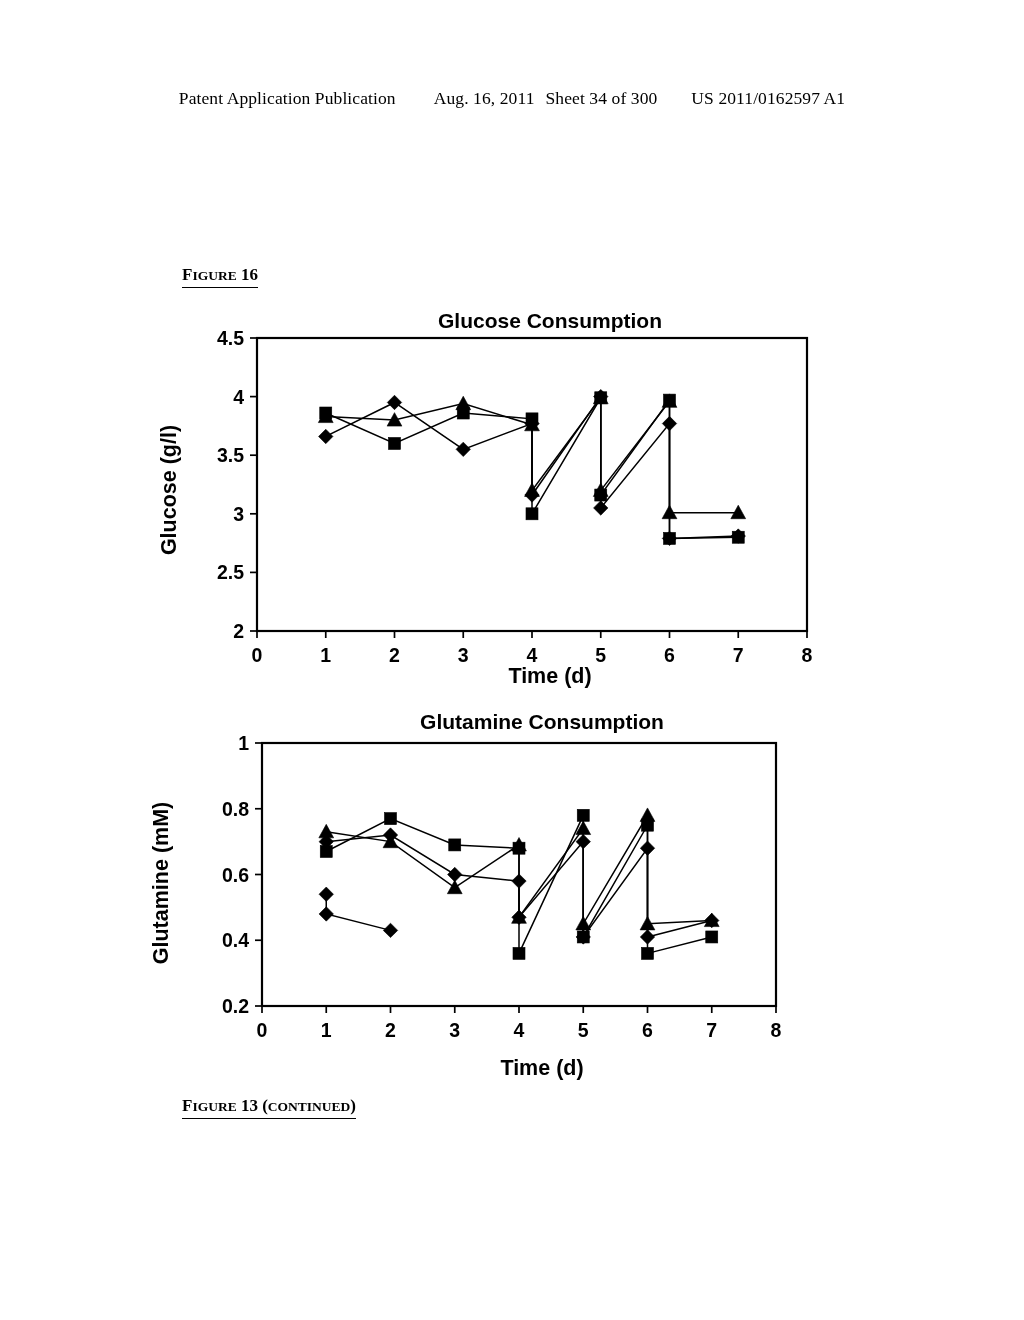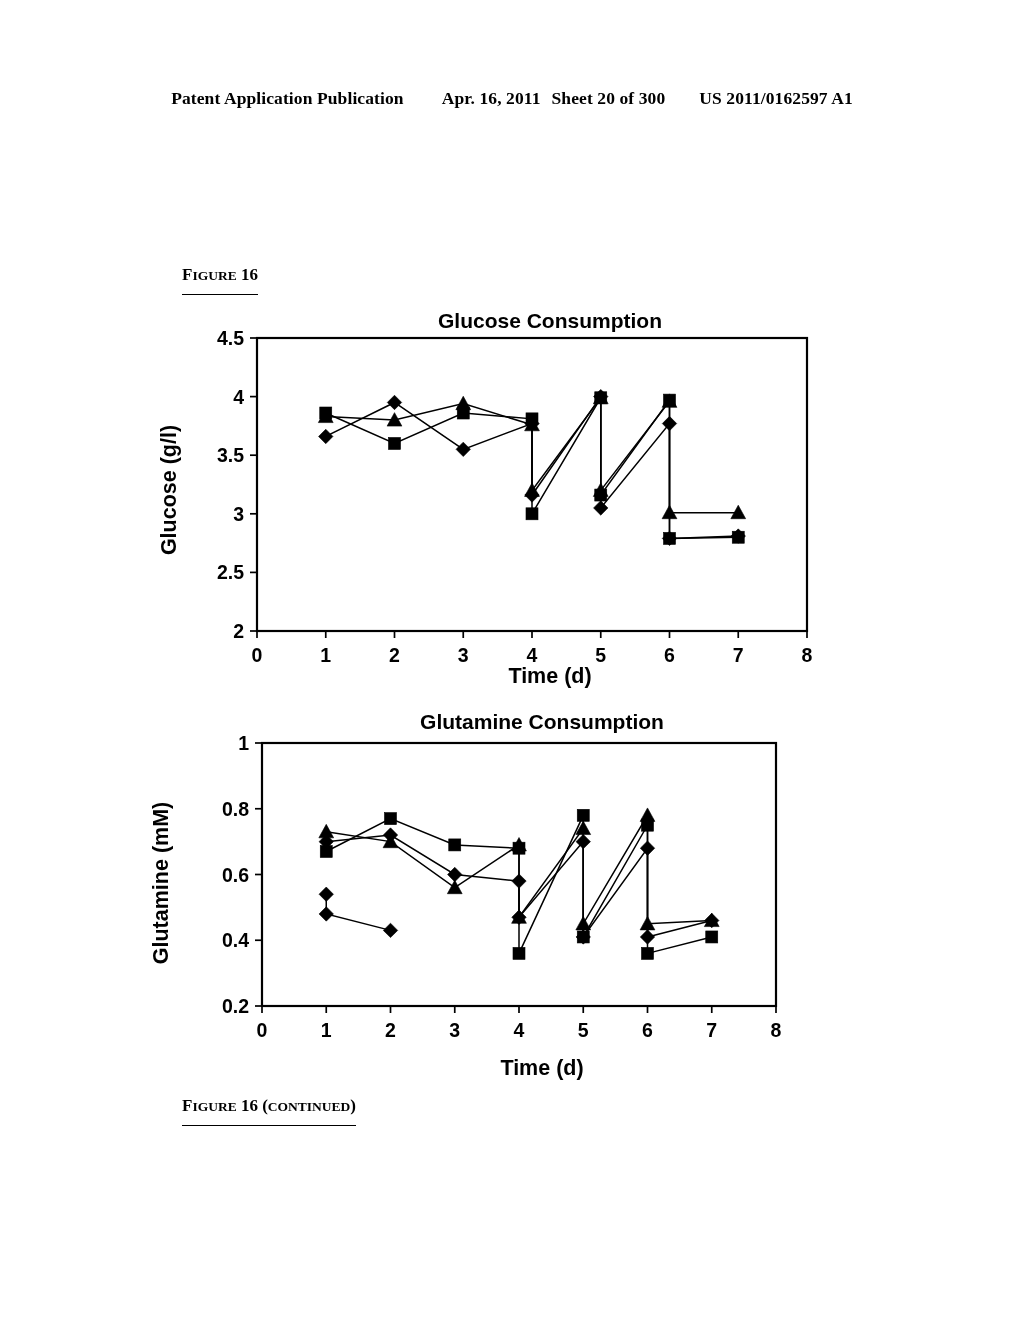--- a/index.html
+++ b/index.html
@@ -20,37 +20,37 @@
   
   .page-header {
     position: absolute;
     top: 88px;
     left: 0;
     width: 1024px;
     display: flex;
     justify-content: center;
     align-items: flex-start;
     font-family: "Liberation Serif", serif;
-    font-weight: bold;
+    font-weight: normal;
     font-size: 17.5px;
     letter-spacing: 0.1px;
     white-space: nowrap;
   }
   .page-header .seg-pub { margin-right: 38px; }
   .page-header .seg-date { margin-right: 11px; }
   .page-header .seg-sheet { margin-right: 34px; }
 
   
   .fig-caption {
     position: absolute;
     font-family: "Liberation Serif", serif;
     font-weight: bold;
     white-space: nowrap;
     border-bottom: 1.6px solid #000;
-    padding-bottom: 9px;
+    padding-bottom: 2px;
     line-height: 1.1;
   }
   .fig-caption .big { font-size: 17px; }
   .fig-caption .small { font-size: 13.5px; }
   #fig-caption-top { left: 182px; top: 266px; }
   #fig-caption-bottom { left: 182px; top: 1097px; }
 
   
   .chart-block { position: absolute; text-align: center; }
   #chart-glucose { left: 150px; top: 300px; }
@@ -82,22 +82,22 @@
   }
   .tick-mark { stroke: #000; stroke-width: 1.7; }
   .series-line { fill: none; stroke: #000; stroke-width: 1.5; }
   .marker { fill: #000; stroke: #000; stroke-width: 0.6; }
 </style>
 </head>
 <body>
 
 <div class="page-header">
   <span class="seg-pub">Patent Application Publication</span>
-  <span class="seg-date">Apr. 16, 2011</span>
-  <span class="seg-sheet">Sheet 20 of 300</span>
+  <span class="seg-date">Aug. 16, 2011</span>
+  <span class="seg-sheet">Sheet 34 of 300</span>
   <span class="seg-num">US 2011/0162597 A1</span>
 </div>
 
 <div class="fig-caption" id="fig-caption-top">
   <span class="big">F</span><span class="small">IGURE</span><span class="big"> 16</span>
 </div>
 
 <div class="chart-block" id="chart-glucose">
   <svg width="700" height="400" viewBox="0 0 700 400">
     <text class="chart-title" x="400" y="28" text-anchor="middle">Glucose Consumption</text>
@@ -260,14 +260,14 @@
           <polygon points="184.25,203.75000000000003 191.45,210.95000000000002 184.25,218.15 177.05,210.95000000000002" class="marker"></polygon>
           <polygon points="248.5,220.1875 255.7,227.3875 248.5,234.58749999999998 241.3,227.3875" class="marker"></polygon>
         </g>
       </g>
     <text class="axis-title" x="400" y="372" text-anchor="middle">Time (d)</text>
     <text class="axis-title" x="26" y="180" text-anchor="middle" transform="rotate(-90 26 180)">Glutamine (mM)</text>
   </svg>
 </div>
 
 <div class="fig-caption" id="fig-caption-bottom">
-  <span class="big">F</span><span class="small">IGURE</span><span class="big"> 16 (</span><span class="small">CONTINUED</span><span class="big">)</span>
+  <span class="big">F</span><span class="small">IGURE</span><span class="big"> 13 (</span><span class="small">CONTINUED</span><span class="big">)</span>
 </div>
 
 </body></html>

